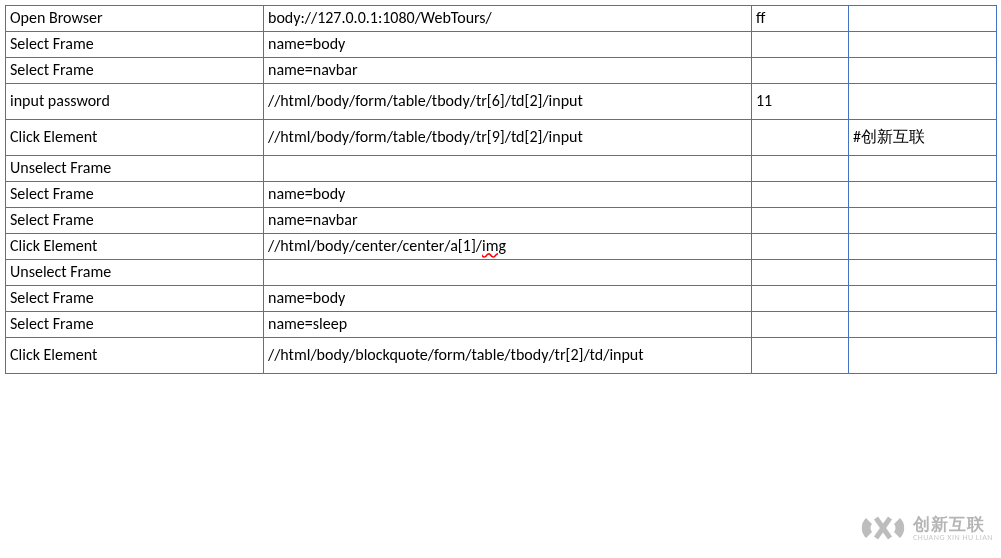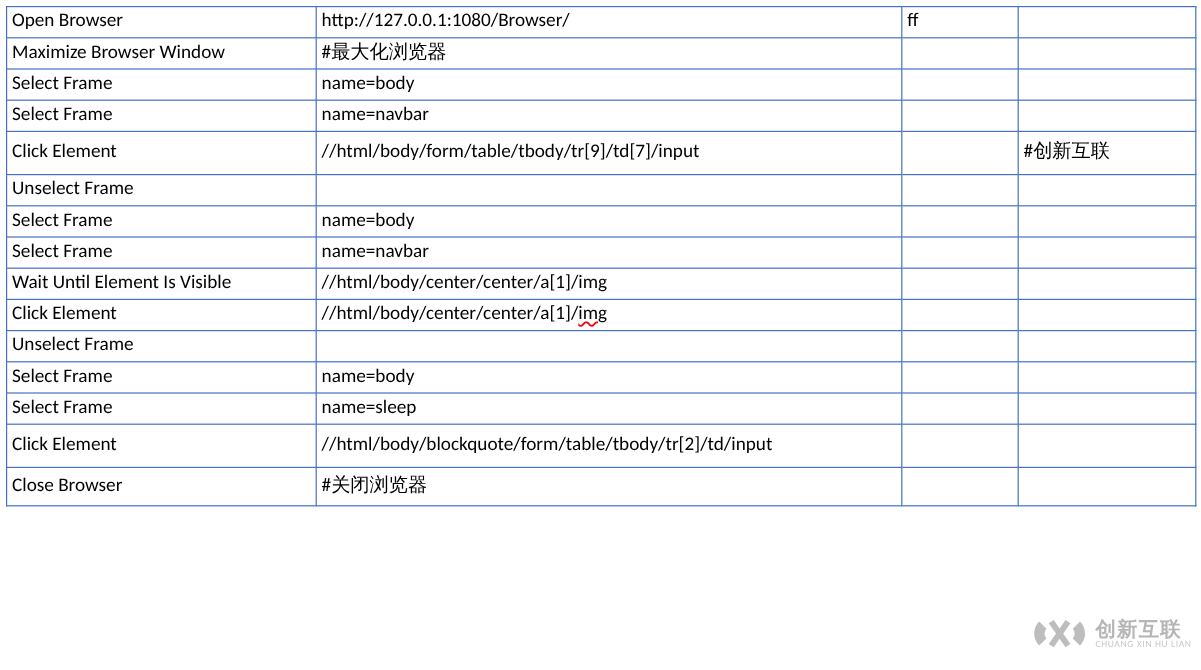--- a/index.html
+++ b/index.html
@@ -84,69 +84,63 @@
 <table>
   <colgroup>
     <col class="col-1">
     <col class="col-2">
     <col class="col-3">
     <col class="col-4">
   </colgroup>
   <tbody id="table-body">
   <tr>
         <td>Open Browser</td>
-        <td>http://127.0.0.1:1080/Browser/</td>
+        <td>body://127.0.0.1:1080/WebTours/</td>
         <td>ff</td>
-        <td></td>
-      </tr>
-      <tr>
-        <td>Maximize Browser Window</td>
-        <td>#最大化浏览器</td>
-        <td></td>
         <td></td>
       </tr>
       <tr>
         <td>Select Frame</td>
         <td>name=body</td>
         <td></td>
         <td></td>
       </tr>
       <tr>
         <td>Select Frame</td>
         <td>name=navbar</td>
         <td></td>
         <td></td>
       </tr>
       <tr class="tall">
+        <td>input password</td>
+        <td>//html/body/form/table/tbody/tr[6]/td[2]/input</td>
+        <td>11</td>
+        <td></td>
+      </tr>
+      <tr class="tall">
         <td>Click Element</td>
-        <td>//html/body/form/table/tbody/tr[9]/td[7]/input</td>
+        <td>//html/body/form/table/tbody/tr[9]/td[2]/input</td>
         <td></td>
         <td>#创新互联</td>
       </tr>
       <tr>
         <td>Unselect Frame</td>
         <td></td>
         <td></td>
         <td></td>
       </tr>
       <tr>
         <td>Select Frame</td>
         <td>name=body</td>
         <td></td>
         <td></td>
       </tr>
       <tr>
         <td>Select Frame</td>
         <td>name=navbar</td>
-        <td></td>
-        <td></td>
-      </tr>
-      <tr>
-        <td>Wait Until Element Is Visible</td>
-        <td>//html/body/center/center/a[1]/img</td>
         <td></td>
         <td></td>
       </tr>
       <tr>
         <td>Click Element</td>
         <td>//html/body/center/center/a[1]/<span class="underline-red">img</span></td>
         <td></td>
         <td></td>
       </tr>
       <tr>
@@ -166,26 +160,20 @@
         <td>name=sleep</td>
         <td></td>
         <td></td>
       </tr>
       <tr class="tall">
         <td>Click Element</td>
         <td>//html/body/blockquote/form/table/tbody/tr[2]/td/input</td>
         <td></td>
         <td></td>
       </tr>
-      <tr class="med">
-        <td>Close Browser</td>
-        <td>#关闭浏览器</td>
-        <td></td>
-        <td></td>
-      </tr>
     </tbody>
 </table>
 
 <div class="logo-container">
   <svg class="logo-svg" viewBox="0 0 50 36">
     <path d="M 8 28 A 14 14 0 0 1 8 8 L 14 14 A 6 6 0 0 0 14 22 Z" fill="#888888"></path>
     <path d="M 42 8 A 14 14 0 0 1 42 28 L 36 22 A 6 6 0 0 0 36 14 Z" fill="#888888"></path>
     <line x1="18" y1="8" x2="32" y2="28" stroke="#888888" stroke-width="5"></line>
     <line x1="32" y1="8" x2="18" y2="28" stroke="#888888" stroke-width="5"></line>
   </svg>

